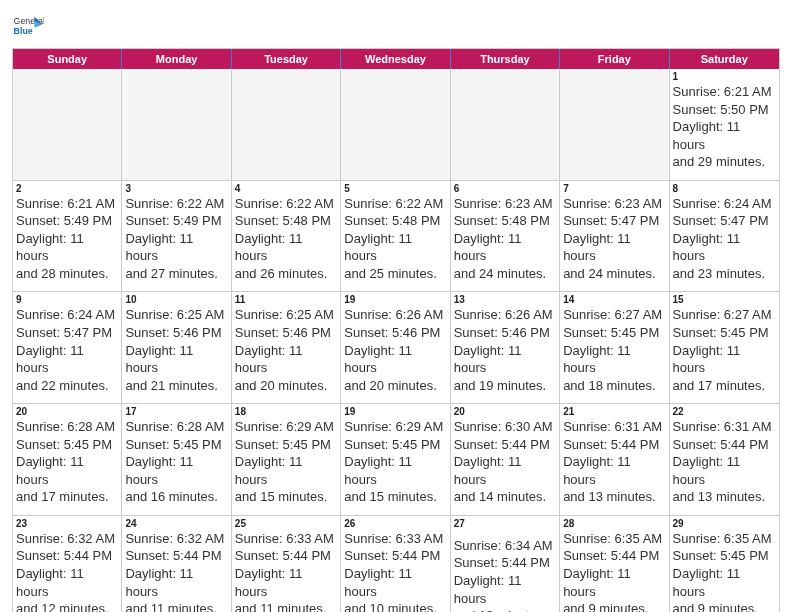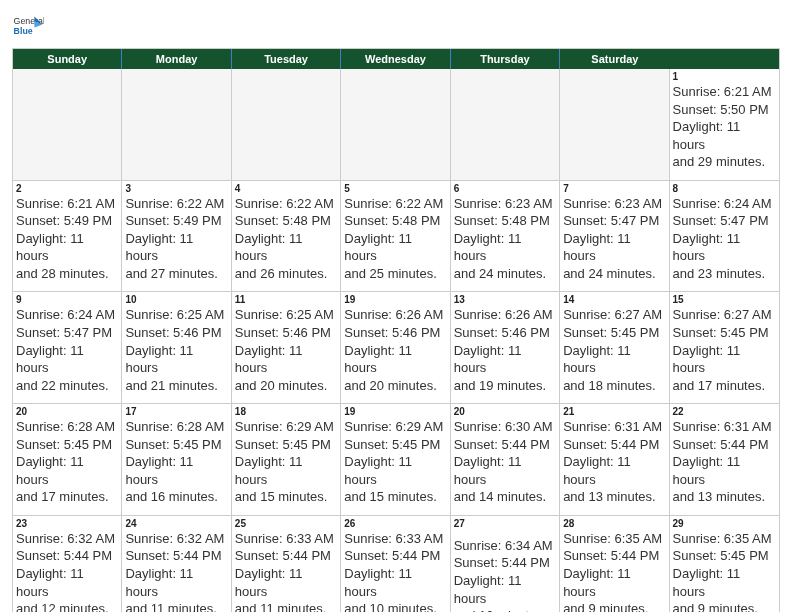--- a/index.html
+++ b/index.html
@@ -47,21 +47,21 @@
     }
     .calendar {
       flex: 1;
       display: flex;
       flex-direction: column;
       border: 1px solid #ccc;
     }
     .day-headers {
       display: grid;
       grid-template-columns: repeat(7, 1fr);
-      background: #14532d;
+      background: #be185d;
     }
     .day-header {
       color: #fff;
       font-size: 11px;
       font-weight: bold;
       padding: 4px 3px;
       text-align: center;
       border-right: 1px solid #4080c0;
     }
     .day-header:last-child { border-right: none; }
@@ -118,20 +118,21 @@
     </div>
   </div>
 
   <div class="calendar">
     <div class="day-headers" id="day-headers-row">
         <div class="day-header">Sunday</div>
         <div class="day-header">Monday</div>
         <div class="day-header">Tuesday</div>
         <div class="day-header">Wednesday</div>
         <div class="day-header">Thursday</div>
+        <div class="day-header">Friday</div>
         <div class="day-header">Saturday</div>
       </div>
     <div class="calendar-grid" id="calendar-grid">
         <div class="calendar-row">
           <div class="cell empty"></div>
           <div class="cell empty"></div>
           <div class="cell empty"></div>
           <div class="cell empty"></div>
           <div class="cell empty"></div>
           <div class="cell empty"></div>

